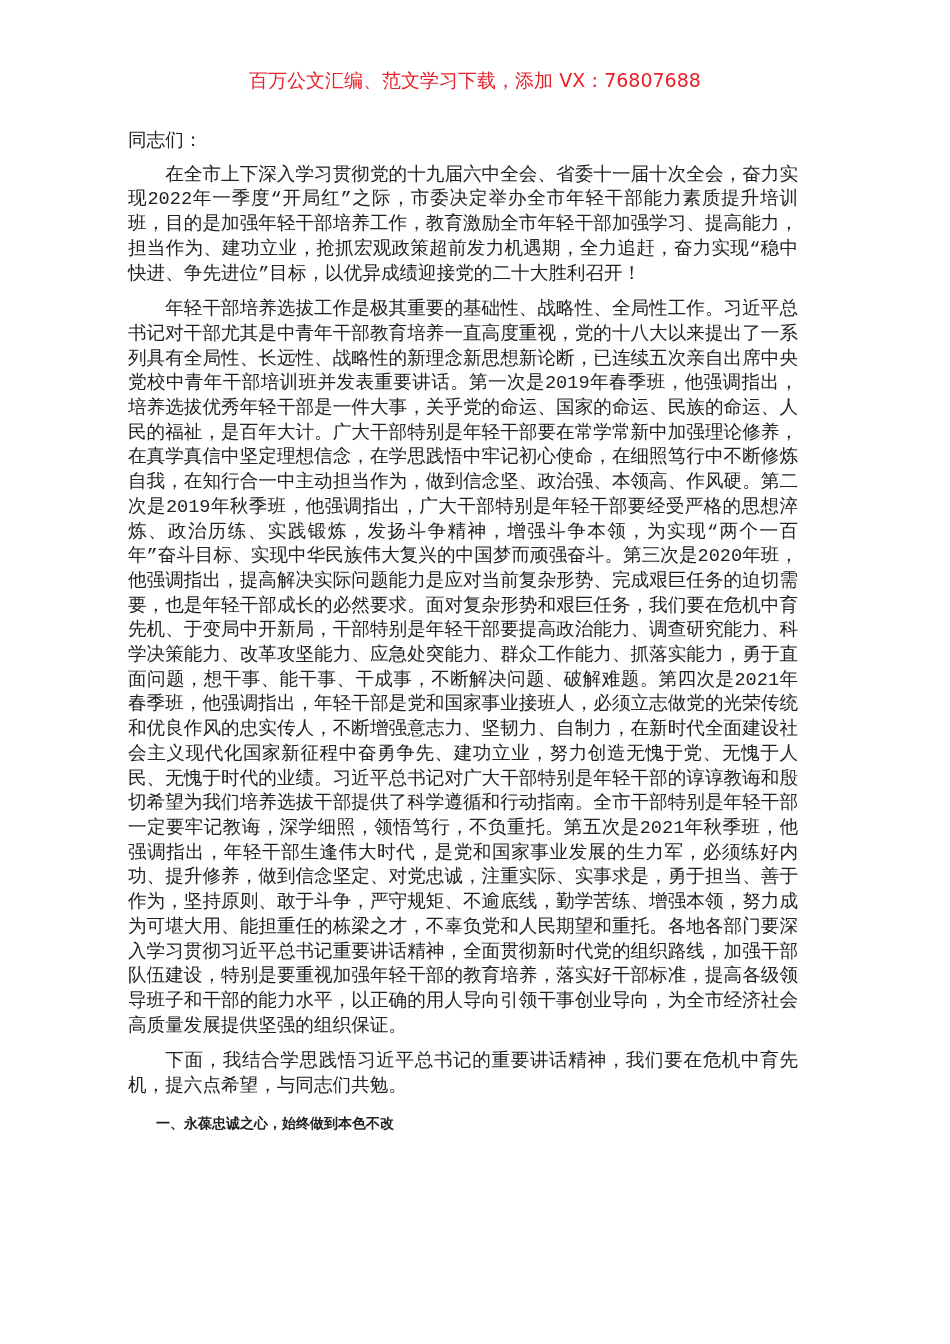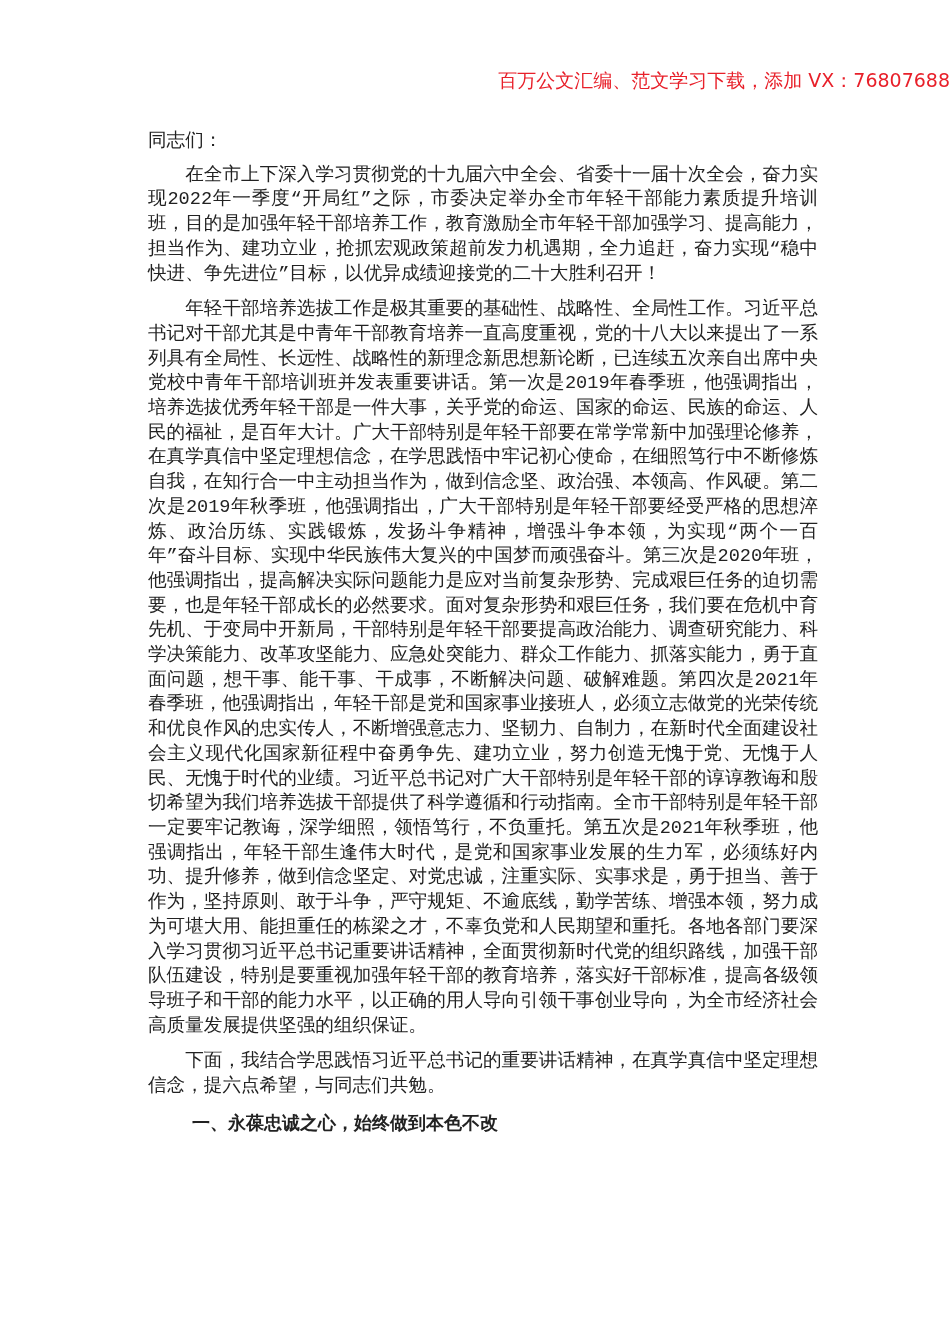--- a/index.html
+++ b/index.html
@@ -1,41 +1,41 @@
 <!DOCTYPE html>
 <html><head>
   <meta charset="utf-8">
   <style>
     html, body { margin: 0; padding: 0; background: #ffffff; }
     body { width: 950px; height: 1344px; position: relative; overflow: hidden; }
     .page { position: absolute; left: 0; top: 0; width: 950px; height: 1344px; background: #ffffff; }
     .banner {
-      position: absolute; left: 0; top: 66px; width: 950px; text-align: right;
+      position: absolute; left: 0; top: 66px; width: 950px; text-align: center;
       font-family: "DejaVu Sans", "Liberation Sans", sans-serif;
       font-size: 19px; color: #e8202a; letter-spacing: 0px; line-height: 28px;
     }
     .body-text {
-      position: absolute; left: 148px; top: 128px; width: 670px;
+      position: absolute; left: 128px; top: 128px; width: 670px;
       font-family: "DejaVu Serif", "Liberation Serif", serif;
       font-size: 18.6px; color: #222222; line-height: 24.7px;
       text-align: justify; text-justify: inter-character;
     }
     .salutation { margin: 0 0 11px 0; }
     .para { margin: 0 0 11px 0; text-indent: 2em; font-family: Liberation Mono, monospace; }
     .heading {
-      margin: 8px; text-indent: 2em; font-weight: bold;
-      font-family: "DejaVu Sans", "Liberation Sans", sans-serif; font-size: 18px;
+      margin: 0; text-indent: 2em; font-weight: bold;
+      font-family: "DejaVu Sans", "Liberation Sans", sans-serif; font-size: 14px;
     }
   </style>
 </head>
 <body>
 
 <div class="page">
   <div class="banner">百万公文汇编、范文学习下载，添加 VX：76807688</div>
 
   <div class="body-text">
     <p class="salutation">同志们：</p>
     <p class="para">在全市上下深入学习贯彻党的十九届六中全会、省委十一届十次全会，奋力实现2022年一季度“开局红”之际，市委决定举办全市年轻干部能力素质提升培训班，目的是加强年轻干部培养工作，教育激励全市年轻干部加强学习、提高能力，担当作为、建功立业，抢抓宏观政策超前发力机遇期，全力追赶，奋力实现“稳中快进、争先进位”目标，以优异成绩迎接党的二十大胜利召开！</p>
     <p class="para">年轻干部培养选拔工作是极其重要的基础性、战略性、全局性工作。习近平总书记对干部尤其是中青年干部教育培养一直高度重视，党的十八大以来提出了一系列具有全局性、长远性、战略性的新理念新思想新论断，已连续五次亲自出席中央党校中青年干部培训班并发表重要讲话。第一次是2019年春季班，他强调指出，培养选拔优秀年轻干部是一件大事，关乎党的命运、国家的命运、民族的命运、人民的福祉，是百年大计。广大干部特别是年轻干部要在常学常新中加强理论修养，在真学真信中坚定理想信念，在学思践悟中牢记初心使命，在细照笃行中不断修炼自我，在知行合一中主动担当作为，做到信念坚、政治强、本领高、作风硬。第二次是2019年秋季班，他强调指出，广大干部特别是年轻干部要经受严格的思想淬炼、政治历练、实践锻炼，发扬斗争精神，增强斗争本领，为实现“两个一百年”奋斗目标、实现中华民族伟大复兴的中国梦而顽强奋斗。第三次是2020年班，他强调指出，提高解决实际问题能力是应对当前复杂形势、完成艰巨任务的迫切需要，也是年轻干部成长的必然要求。面对复杂形势和艰巨任务，我们要在危机中育先机、于变局中开新局，干部特别是年轻干部要提高政治能力、调查研究能力、科学决策能力、改革攻坚能力、应急处突能力、群众工作能力、抓落实能力，勇于直面问题，想干事、能干事、干成事，不断解决问题、破解难题。第四次是2021年春季班，他强调指出，年轻干部是党和国家事业接班人，必须立志做党的光荣传统和优良作风的忠实传人，不断增强意志力、坚韧力、自制力，在新时代全面建设社会主义现代化国家新征程中奋勇争先、建功立业，努力创造无愧于党、无愧于人民、无愧于时代的业绩。习近平总书记对广大干部特别是年轻干部的谆谆教诲和殷切希望为我们培养选拔干部提供了科学遵循和行动指南。全市干部特别是年轻干部一定要牢记教诲，深学细照，领悟笃行，不负重托。第五次是2021年秋季班，他强调指出，年轻干部生逢伟大时代，是党和国家事业发展的生力军，必须练好内功、提升修养，做到信念坚定、对党忠诚，注重实际、实事求是，勇于担当、善于作为，坚持原则、敢于斗争，严守规矩、不逾底线，勤学苦练、增强本领，努力成为可堪大用、能担重任的栋梁之才，不辜负党和人民期望和重托。各地各部门要深入学习贯彻习近平总书记重要讲话精神，全面贯彻新时代党的组织路线，加强干部队伍建设，特别是要重视加强年轻干部的教育培养，落实好干部标准，提高各级领导班子和干部的能力水平，以正确的用人导向引领干事创业导向，为全市经济社会高质量发展提供坚强的组织保证。</p>
-    <p class="para">下面，我结合学思践悟习近平总书记的重要讲话精神，在真学真信中坚定理想信念，提六点希望，与同志们共勉。</p>
+    <p class="para">下面，我结合学思践悟习近平总书记的重要讲话精神，我们要在危机中育先机，提六点希望，与同志们共勉。</p>
     <p class="heading">一、永葆忠诚之心，始终做到本色不改</p>
   </div>
 </div>
 
 </body></html>

